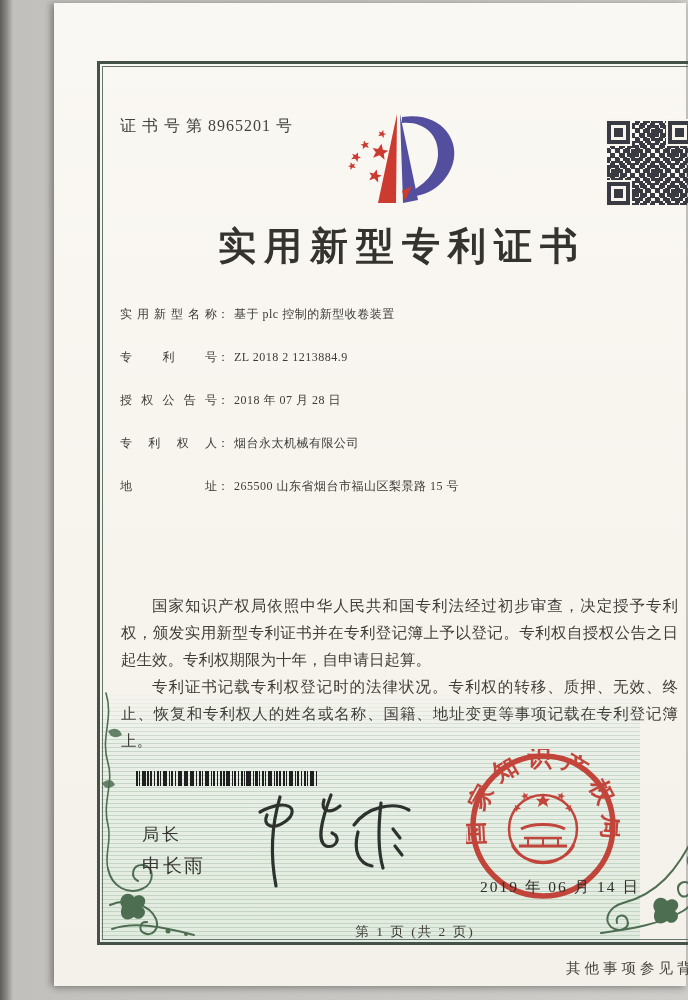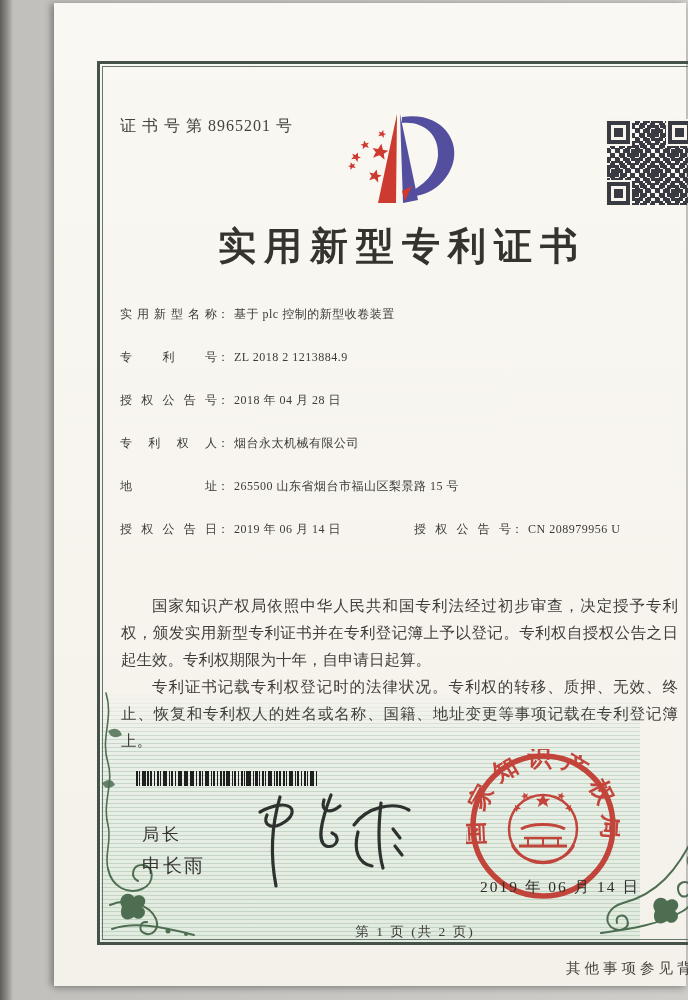--- a/index.html
+++ b/index.html
@@ -130,33 +130,27 @@
   <div class="title">实用新型专利证书</div>
 
   <div class="fields">
     <div class="row">
       <span class="lbl">实用新型名称</span><span class="colon">：</span><span class="val">基于 plc 控制的新型收卷装置</span>
     </div>
     <div class="row">
       <span class="lbl">专利号</span><span class="colon">：</span><span class="val">ZL 2018 2 1213884.9</span>
     </div>
     <div class="row">
-      <span class="lbl">授权公告号</span><span class="colon">：</span><span class="val">2018 年 04 月 28 日</span>
+      <span class="lbl">授权公告号</span><span class="colon">：</span><span class="val">2018 年 07 月 28 日</span>
     </div>
     <div class="row">
       <span class="lbl">专利权人</span><span class="colon">：</span><span class="val">烟台永太机械有限公司</span>
     </div>
     <div class="row">
       <span class="lbl">地址</span><span class="colon">：</span><span class="val">265500 山东省烟台市福山区梨景路 15 号</span>
-    </div>
-    <div class="row">
-      <span class="lbl">授权公告日</span><span class="colon">：</span><span class="val">2019 年 06 月 14 日</span>
-      <span class="grant2">
-        <span class="lbl">授权公告号</span><span class="colon">：</span><span class="val">CN 208979956 U</span>
-      </span>
     </div>
   </div>
 
   <div class="paras">
     <p>国家知识产权局依照中华人民共和国专利法经过初步审查，决定授予专利权，颁发实用新型专利证书并在专利登记簿上予以登记。专利权自授权公告之日起生效。专利权期限为十年，自申请日起算。</p>
     <p>专利证书记载专利权登记时的法律状况。专利权的转移、质押、无效、终止、恢复和专利权人的姓名或名称、国籍、地址变更等事项记载在专利登记簿上。</p>
   </div>
 
   <div class="barcode"></div>
 

